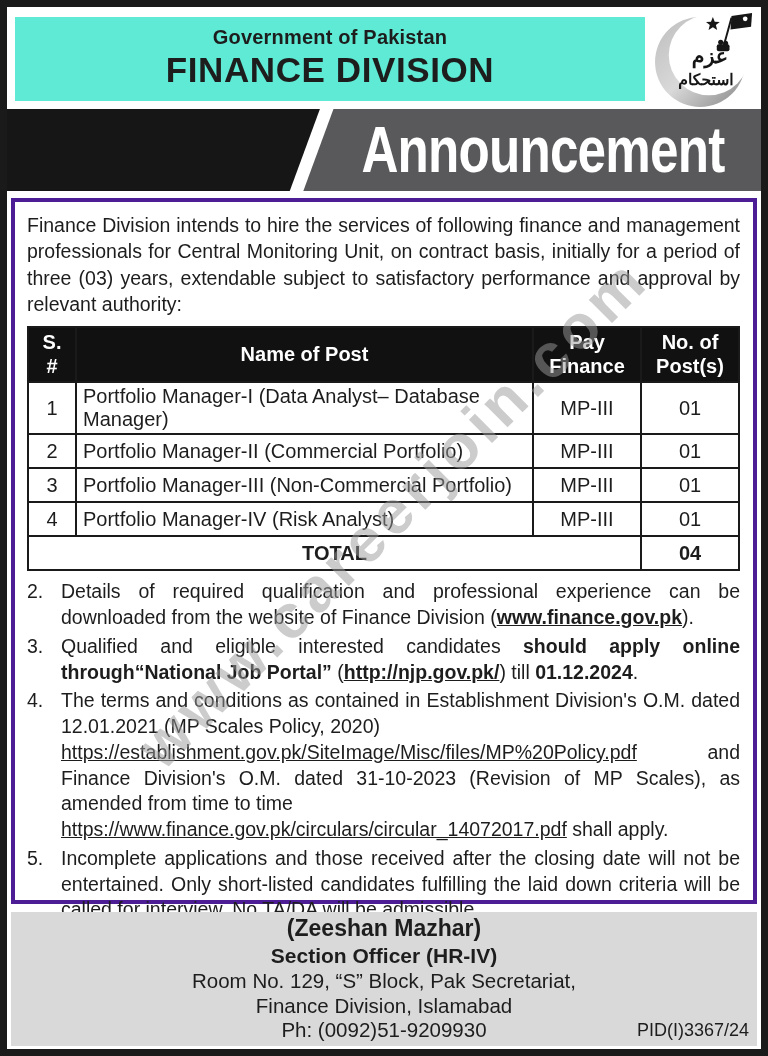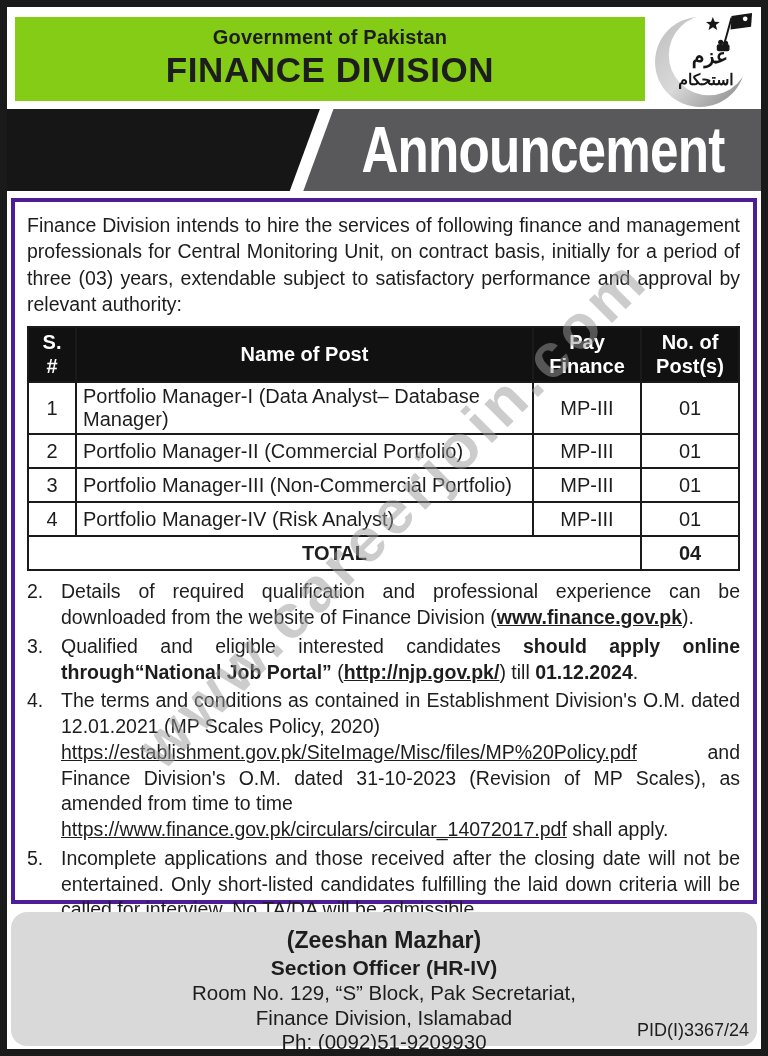--- a/index.html
+++ b/index.html
@@ -6,21 +6,21 @@
   .page{
     position:relative; width:768px; height:1056px; box-sizing:border-box;
     background:#fff; border:7px solid #1a1a1a; overflow:hidden;
     font-family:"Liberation Sans", sans-serif; color:#1d1d1d;
     margin:0 auto;
   }
   
   .header{position:relative; height:102px;}
   .header-box{
     position:absolute; left:8px; top:10px; width:630px; height:84px;
-    background:#84cc16; text-align:center;
+    background:#5eead4; text-align:center;
   }
   .govt{padding-top:9px; font-size:20px; font-weight:bold; letter-spacing:0.2px;}
   .division{font-size:35px; font-weight:bold; letter-spacing:0.6px; margin-top:1px;}
   .logo{position:absolute; right:2px; top:4px; width:106px; height:98px;}
   
   .banner{position:relative; height:82px; background:#fff; overflow:hidden;}
   .banner-black{position:absolute; inset:0; background:#161616;
     clip-path:polygon(0 0, 41.5% 0, 37.5% 100%, 0 100%);}
   .banner-gray{position:absolute; inset:0; background:#59595b;
     clip-path:polygon(43.3% 0, 100% 0, 100% 100%, 39.3% 100%);}
@@ -56,21 +56,21 @@
   
   .notes{margin-top:6px;}
   .note{display:flex; margin-top:3px; font-size:19.5px; line-height:1.32;}
   .note .num{flex:none; width:34px;}
   .note .nbody{flex:1; text-align:justify;}
   .seg.b{font-weight:bold;}
   .seg.u{text-decoration:underline;}
   
   .footerbox{
     margin:8px 4px 0 4px; background:#d9d9d9; position:relative;
-    text-align:center; height:134px; box-sizing:border-box; padding-top:14px;border-radius:16px;
+    text-align:center; height:134px; box-sizing:border-box; padding-top:2px;
   }
   .f-name{font-size:23px; font-weight:bold; line-height:29px;}
   .f-designation{font-size:21px; font-weight:bold; line-height:26px;}
   .f-line{font-size:20.5px; line-height:24.5px;}
   .pid{position:absolute; right:8px; bottom:5px; font-size:18px;}
   
   .watermark{
     position:absolute; left:-30px; top:470px; width:830px; text-align:center;
     transform:rotate(-45deg); font-size:62px; font-weight:bold; letter-spacing:5px;
     color:#9a9a9a; opacity:0.5; pointer-events:none; z-index:6; white-space:nowrap;

